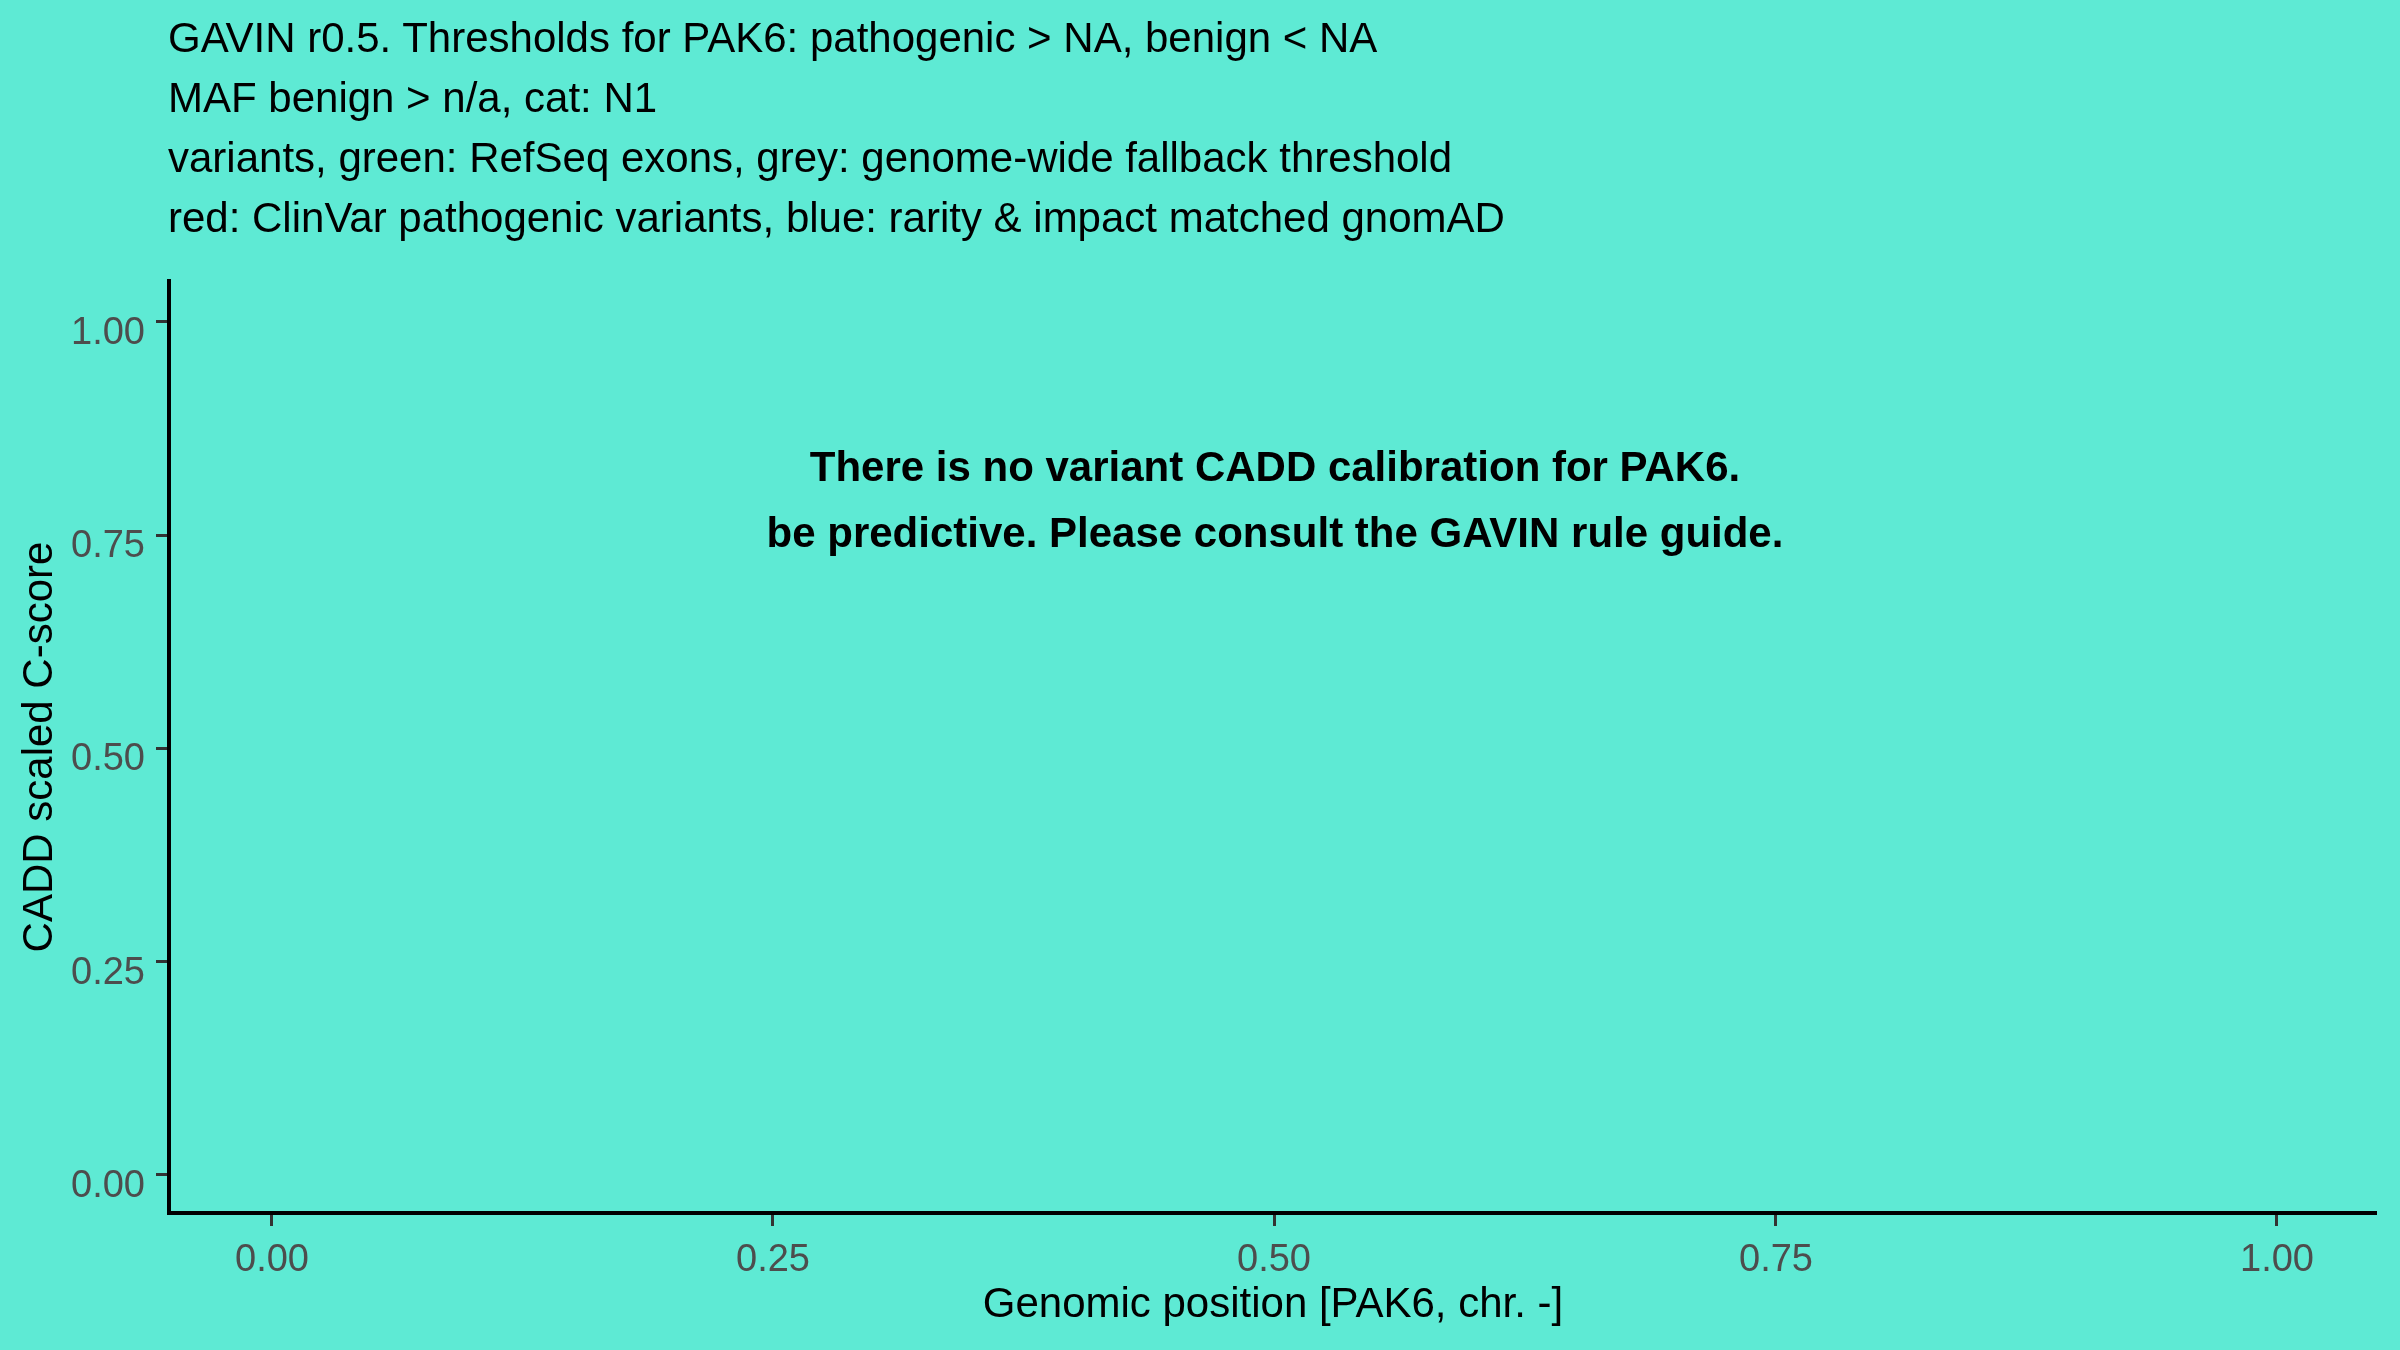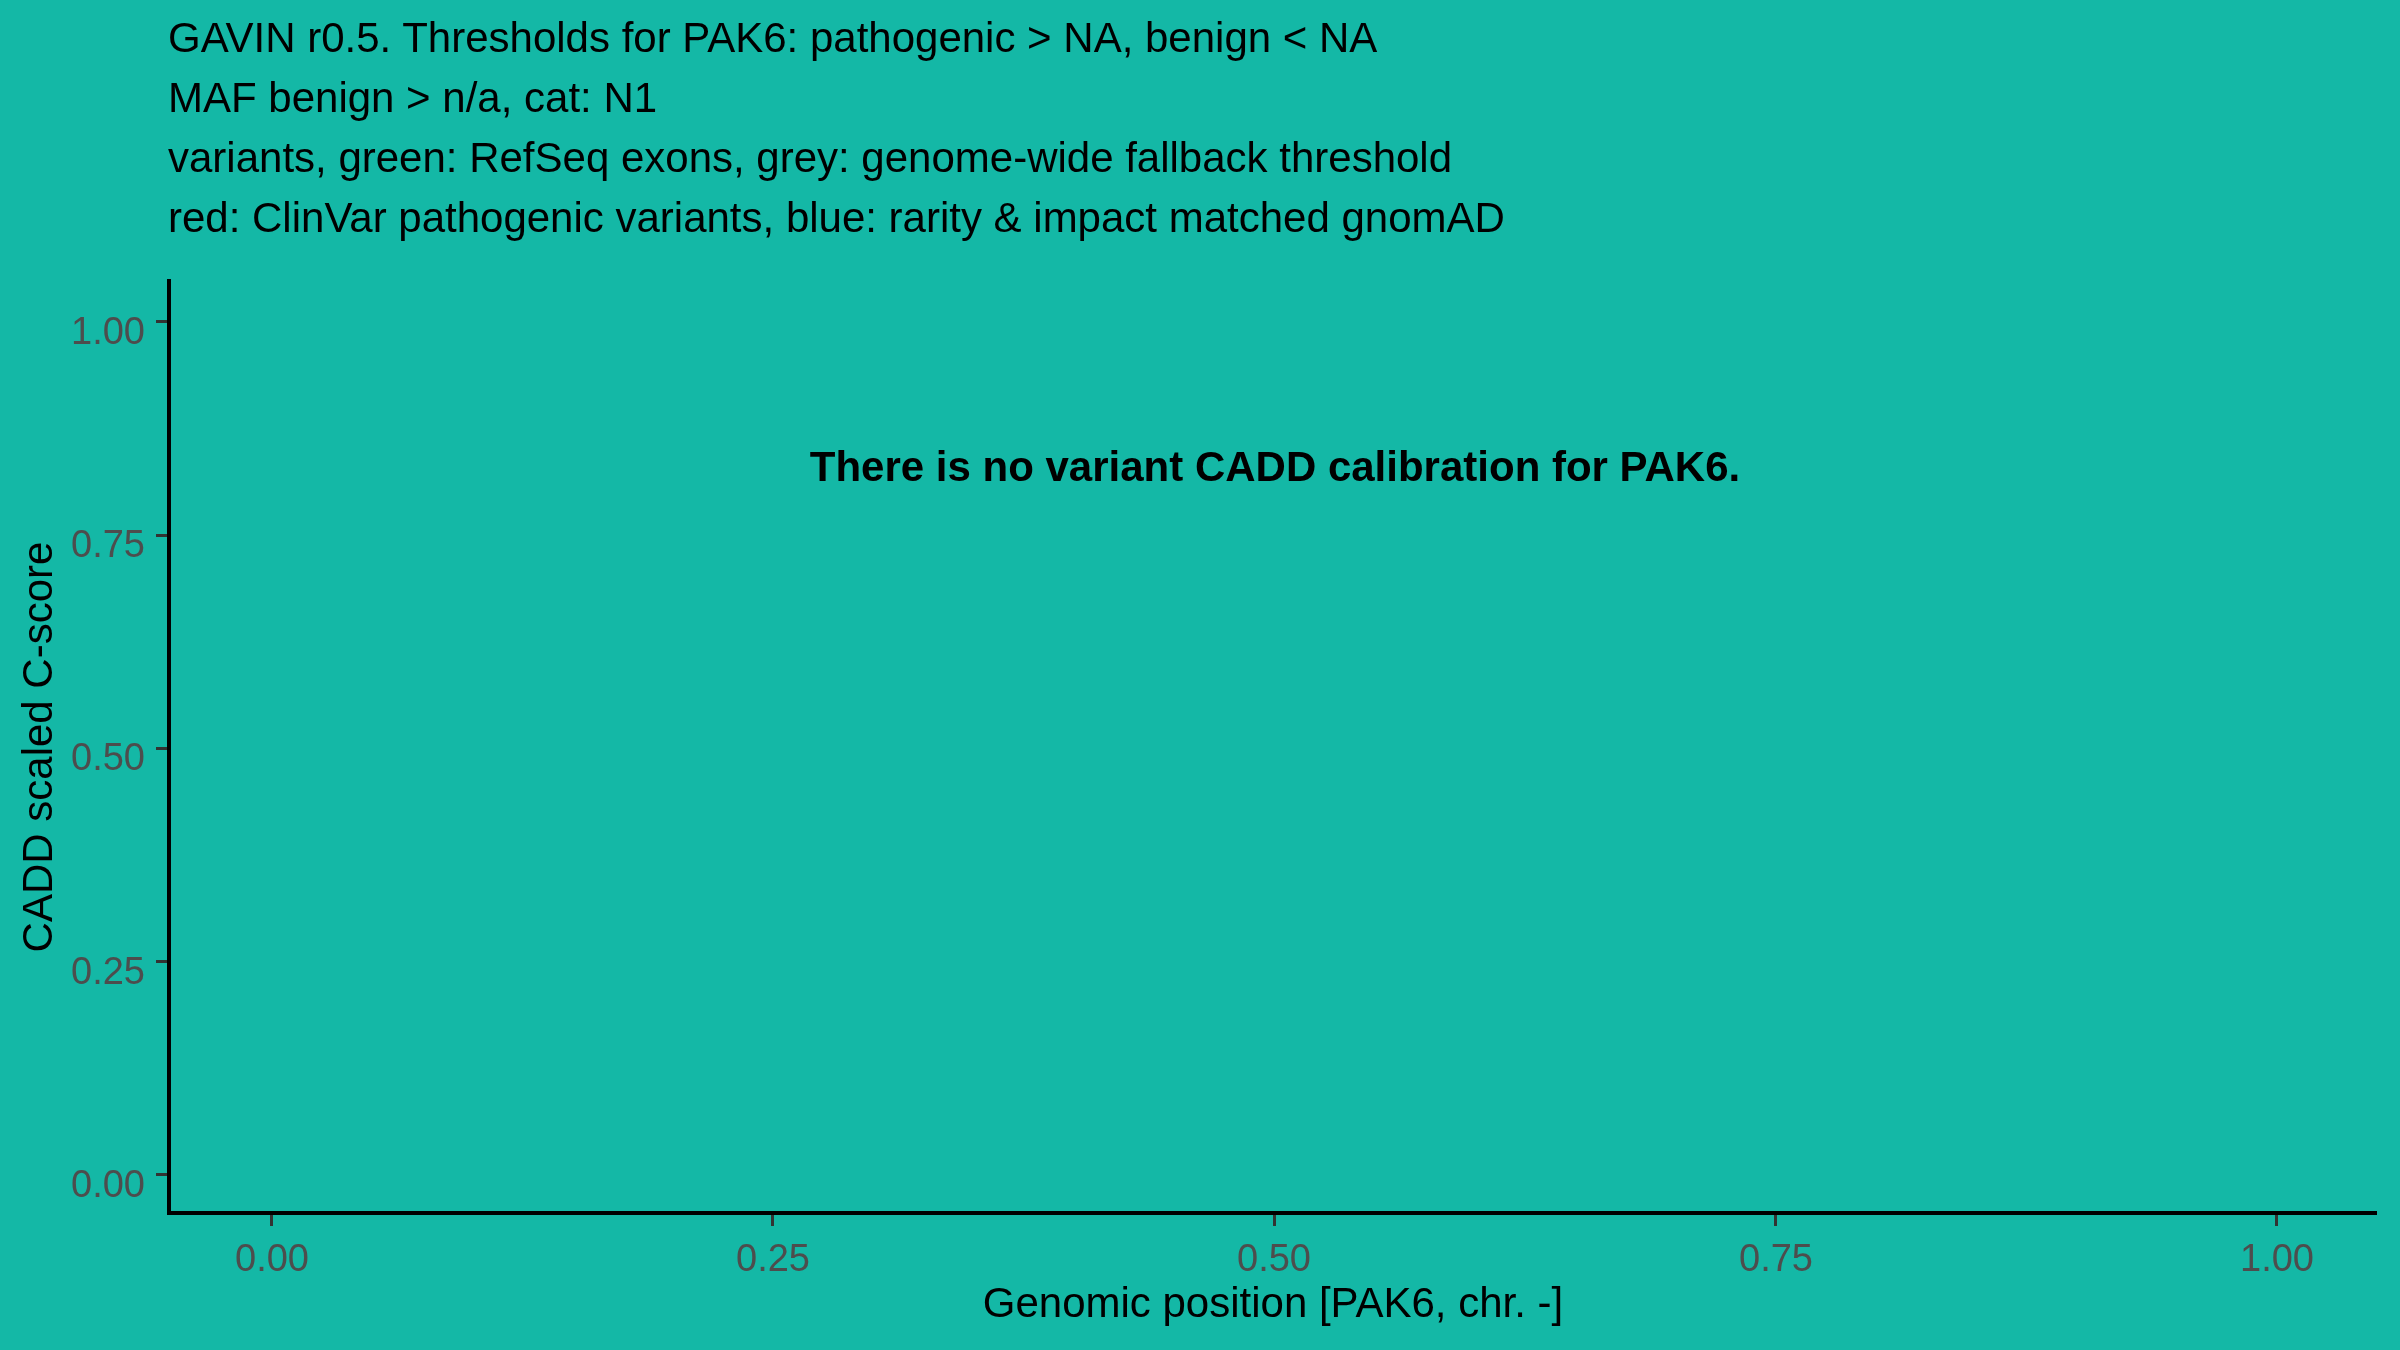--- a/index.html
+++ b/index.html
@@ -1,20 +1,20 @@
 <!DOCTYPE html>
 <html><head>
 <meta charset="utf-8">
 <style>
   html, body { margin: 0; padding: 0; background: #ffffff; }
   #plot {
     position: relative;
     width: 2400px;
     height: 1350px;
-    background: #14b8a6;
+    background: #5eead4;
     font-family: "Liberation Sans", "DejaVu Sans", sans-serif;
     overflow: hidden;
   }
   .title-block {
     position: absolute;
     left: 168px;
     top: 8px;
     font-size: 42px;
     line-height: 60px;
     color: #000000;
@@ -111,15 +111,16 @@
   <div class="tick-label x" style="left:693px">0.25</div>
   <div class="tick-label x" style="left:1194px">0.50</div>
   <div class="tick-label x" style="left:1696px">0.75</div>
   <div class="tick-label x" style="left:2197px">1.00</div>
 
   <div class="axis-title x">Genomic position [PAK6, chr. -]</div>
   <div class="axis-title y">CADD scaled C-score</div>
 
   <div class="annotation">
     <div>There is no variant CADD calibration for PAK6.</div>
+    <div>be predictive. Please consult the GAVIN rule guide.</div>
   </div>
 
 </div>
 
 </body></html>

